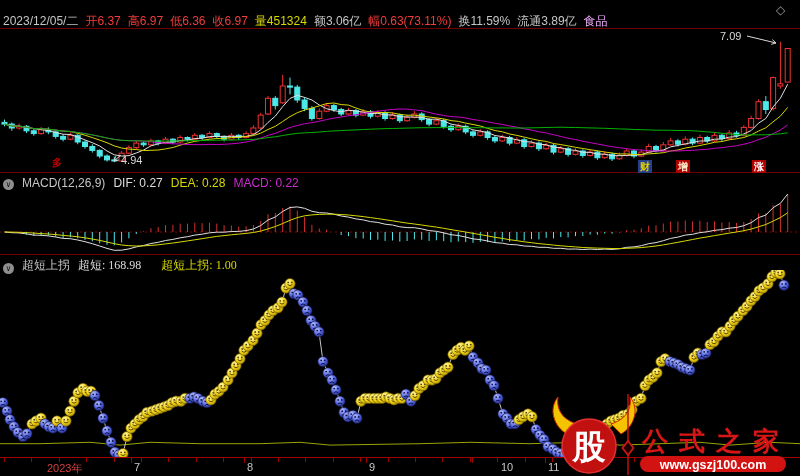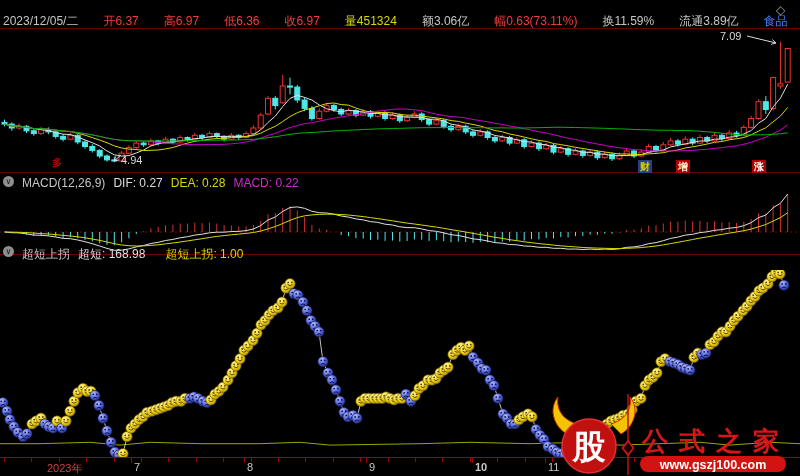--- a/index.html
+++ b/index.html
@@ -1,44 +1,44 @@
 <!DOCTYPE html>
 <html><head>
 <meta charset="utf-8">
 <style>
   html,body{margin:0;padding:0;background:#222;}
   .screen{position:relative;width:800px;height:476px;background:#000;overflow:hidden;
           font-family:"Liberation Sans","DejaVu Sans",sans-serif;}
   .hrow{position:absolute;left:3px;display:flex;align-items:center;gap:9px;font-size:12px;
         white-space:nowrap;line-height:13px;}
   .c-gray{color:#c6c6c6}.c-white{color:#dedede}.c-red{color:#f23c3c}.c-yel{color:#d8d800}
-  .c-mag{color:#cc2ccc}.c-grn{color:#00b800}.c-olive{color:#3b82f6}
+  .c-mag{color:#cc2ccc}.c-grn{color:#00b800}.c-olive{color:#f0abfc}
   .cicon{display:inline-flex;width:11px;height:11px;border-radius:50%;background:#8f8f8f;
          align-items:center;justify-content:center;color:#161616;font-size:8px;flex:0 0 auto;}
   .cicon::after{content:"∨";margin-top:-1px;}
   .sep{position:absolute;left:0;width:800px;height:1px;background:#6e0000;}
-  .panelhead{position:absolute;left:3px;display:flex;align-items:flex-start;gap:8px;font-size:12px;white-space:nowrap;}
+  .panelhead{position:absolute;left:3px;display:flex;align-items:flex-end;gap:8px;font-size:12px;white-space:nowrap;}
   svg{position:absolute;left:0;display:block;}
   #axis{position:absolute;left:0;top:457px;width:800px;height:19px;border-top:1px solid #a00000;
         border-bottom:2px solid #7a0000;background:#000;z-index:2;}
   #axis .tick{position:absolute;top:0;width:1px;height:4px;background:#a00000;}
   #axis .lbl{position:absolute;top:3px;font-size:11px;color:#c8c8c8;}
   #axis .year{color:#d04040;margin-left:44px;}
   #overlay{position:absolute;left:0;top:0;width:800px;height:476px;z-index:3;pointer-events:none;}
   .badge{position:absolute;width:14px;height:13px;font-size:10px;line-height:13px;text-align:center;font-weight:bold;}
   .mark{position:absolute;font-size:10px;font-weight:bold;}
   .corner{position:absolute;top:3px;left:776px;color:#9a9a9a;font-size:12px;z-index:4;}
   #logo-svg{z-index:6;}
 </style>
 </head>
 <body>
 
 <div class="screen">
 
-  <div class="hrow" style="top:15px;gap:25px;justify-content:flex-end;">
+  <div class="hrow" style="top:15px;gap:7px;justify-content:flex-end;">
     <span class="c-gray">2023/12/05/二</span>
     <span class="c-red">开6.37</span>
     <span class="c-red">高6.97</span>
     <span class="c-red">低6.36</span>
     <span class="c-red">收6.97</span>
     <span class="c-yel">量451324</span>
     <span class="c-gray">额3.06亿</span>
     <span class="c-red">幅0.63(73.11%)</span>
     <span class="c-gray">换11.59%</span>
     <span class="c-gray">流通3.89亿</span>
@@ -613,21 +613,21 @@
       <line x1="765.8" y1="232" x2="765.8" y2="213.2" stroke="#d43030"></line>
       <line x1="773.1" y1="232" x2="773.1" y2="205.2" stroke="#d43030"></line>
       <line x1="780.4" y1="232" x2="780.4" y2="203.5" stroke="#d43030"></line>
       <line x1="787.7" y1="232" x2="787.7" y2="194.3" stroke="#d43030"></line>
       <polyline points="4.5,232 11.8,232.7 19.1,232.9 26.5,233.9 33.8,235.1 41.1,235.3 48.4,235.9 55.7,237 63.1,238.4 70.4,238.7 77.7,240 85,241.7 92.3,243.7 99.7,246 107,248.4 114.3,250.3 121.6,250.2 128.9,248.9 136.3,246.9 143.6,245.5 150.9,243.5 158.2,242.3 165.5,240.5 172.9,239.4 180.2,237.8 187.5,236.7 194.8,235.1 202.1,234.2 209.5,232.8 216.8,232.2 224.1,232.2 231.4,231.5 238.7,231.4 246.1,230.6 253.4,229 260.7,225.6 268,220 275.3,217 282.7,211.4 290,207.5 297.3,206.9 304.6,208.3 311.9,211.3 319.3,212.7 326.6,213 333.9,214.2 341.2,216 348.5,217.1 355.9,218.9 363.2,219.9 370.5,221.6 377.8,222.4 385.1,224.2 392.5,225 399.8,226.8 407.1,227.6 414.4,227.7 421.7,228.9 429.1,230.6 436.4,231.3 443.7,232.9 451,234.7 458.3,235.5 465.7,237.1 473,238.9 480.3,239.6 487.6,241 494.9,242.6 502.3,243.2 509.6,244.5 516.9,244.8 524.2,246 531.5,246.3 538.9,247.3 546.2,247.3 553.5,248.3 560.8,248.3 568.1,249.1 575.5,249 582.8,249.5 590.1,249.1 597.4,249.5 604.7,249.1 612.1,249.4 619.4,248.8 626.7,247.3 634,246.9 641.3,245.7 648.7,243.7 656,242.6 663.3,240.7 670.6,238.4 677.9,237.1 685.3,235.1 692.6,234.3 699.9,232.6 707.2,231.8 714.5,230.3 721.9,229.6 729.2,228.2 736.5,227.5 743.8,225.7 751.1,222.7 758.5,217.6 765.8,215.1 773.1,207.7 780.4,203.3 787.7,194 " fill="none" stroke="#e0e0e0" stroke-width="1"></polyline>
       <polyline points="4.5,232 11.8,232.1 19.1,232.3 26.5,232.6 33.8,233.1 41.1,233.6 48.4,234 55.7,234.6 63.1,235.4 70.4,236 77.7,236.8 85,237.8 92.3,239 99.7,240.4 107,242 114.3,243.7 121.6,245 128.9,245.7 136.3,246 143.6,245.9 150.9,245.4 158.2,244.8 165.5,243.9 172.9,243 180.2,242 187.5,240.9 194.8,239.8 202.1,238.7 209.5,237.5 216.8,236.4 224.1,235.6 231.4,234.8 238.7,234.1 246.1,233.4 253.4,232.5 260.7,231.1 268,228.9 275.3,226.5 282.7,223.5 290,220.3 297.3,217.6 304.6,215.8 311.9,214.9 319.3,214.4 326.6,214.2 333.9,214.2 341.2,214.5 348.5,215 355.9,215.8 363.2,216.6 370.5,217.6 377.8,218.6 385.1,219.7 392.5,220.8 399.8,222 407.1,223.1 414.4,224 421.7,225 429.1,226.1 436.4,227.1 443.7,228.3 451,229.6 458.3,230.8 465.7,232 473,233.4 480.3,234.6 487.6,235.9 494.9,237.3 502.3,238.4 509.6,239.7 516.9,240.7 524.2,241.8 531.5,242.7 538.9,243.6 546.2,244.3 553.5,245.1 560.8,245.8 568.1,246.4 575.5,246.9 582.8,247.5 590.1,247.8 597.4,248.1 604.7,248.3 612.1,248.5 619.4,248.6 626.7,248.3 634,248 641.3,247.6 648.7,246.8 656,246 663.3,244.9 670.6,243.6 677.9,242.3 685.3,240.9 692.6,239.5 699.9,238.1 707.2,236.9 714.5,235.6 721.9,234.4 729.2,233.1 736.5,232 743.8,230.7 751.1,229.1 758.5,226.8 765.8,224.5 773.1,221.1 780.4,217.6 787.7,212.8 " fill="none" stroke="#d8d800" stroke-width="1"></polyline>
     </svg>
 
   <div class="sep" style="top:254px;"></div>
 
-  <div class="panelhead" style="top:246px;">
+  <div class="panelhead" style="top:257px;font-family:Liberation Serif, serif;">
     <span class="cicon"></span>
     <span class="c-gray">超短上拐</span>
     <span class="c-white">超短: 168.98</span>
     <span class="c-yel" style="margin-left:12px;">超短上拐: 1.00</span>
   </div>
   <svg id="sub-svg" style="top:270px;" width="800" height="187" viewBox="0 270 800 187">
       <defs>
         <radialGradient id="gy" cx="35%" cy="30%" r="80%">
           <stop offset="0%" stop-color="#fff8b0"></stop>
           <stop offset="50%" stop-color="#f4d616"></stop>
@@ -1808,21 +1808,21 @@
       <div class="tick" style="left: 744px;"></div>
       <div class="tick" style="left: 771px;"></div>
       <span class="lbl year" style="left: 3px;">2023年</span>
       <div class="tick" style="height: 5px; left: 131px;"></div>
       <span class="lbl" style="left: 134px;">7</span>
       <div class="tick" style="height: 5px; left: 244px;"></div>
       <span class="lbl" style="left: 247px;">8</span>
       <div class="tick" style="height: 5px; left: 366px;"></div>
       <span class="lbl" style="left: 369px;">9</span>
       <div class="tick" style="height: 5px; left: 472px;"></div>
-      <span class="lbl" style="left: 475px; font-weight: bold;">10</span>
+      <span class="lbl" style="left: 501px;">10</span>
       <div class="tick" style="height: 5px; left: 545px;"></div>
       <span class="lbl" style="left: 548px;">11</span>
     </div>
 
   <div id="overlay">
       <div class="badge" style="left: 638px; top: 160px; background: rgb(36, 64, 140); color: rgb(230, 208, 0);">财</div>
       <div class="badge" style="left: 676px; top: 160px; background: rgb(176, 0, 0); color: rgb(255, 233, 200);">增</div>
       <div class="badge" style="left: 752px; top: 160px; background: rgb(176, 0, 0); color: rgb(255, 255, 255);">涨</div>
       <div class="mark" style="left: 52px; top: 156px; color: rgb(192, 0, 0);">多</div>
     </div>

